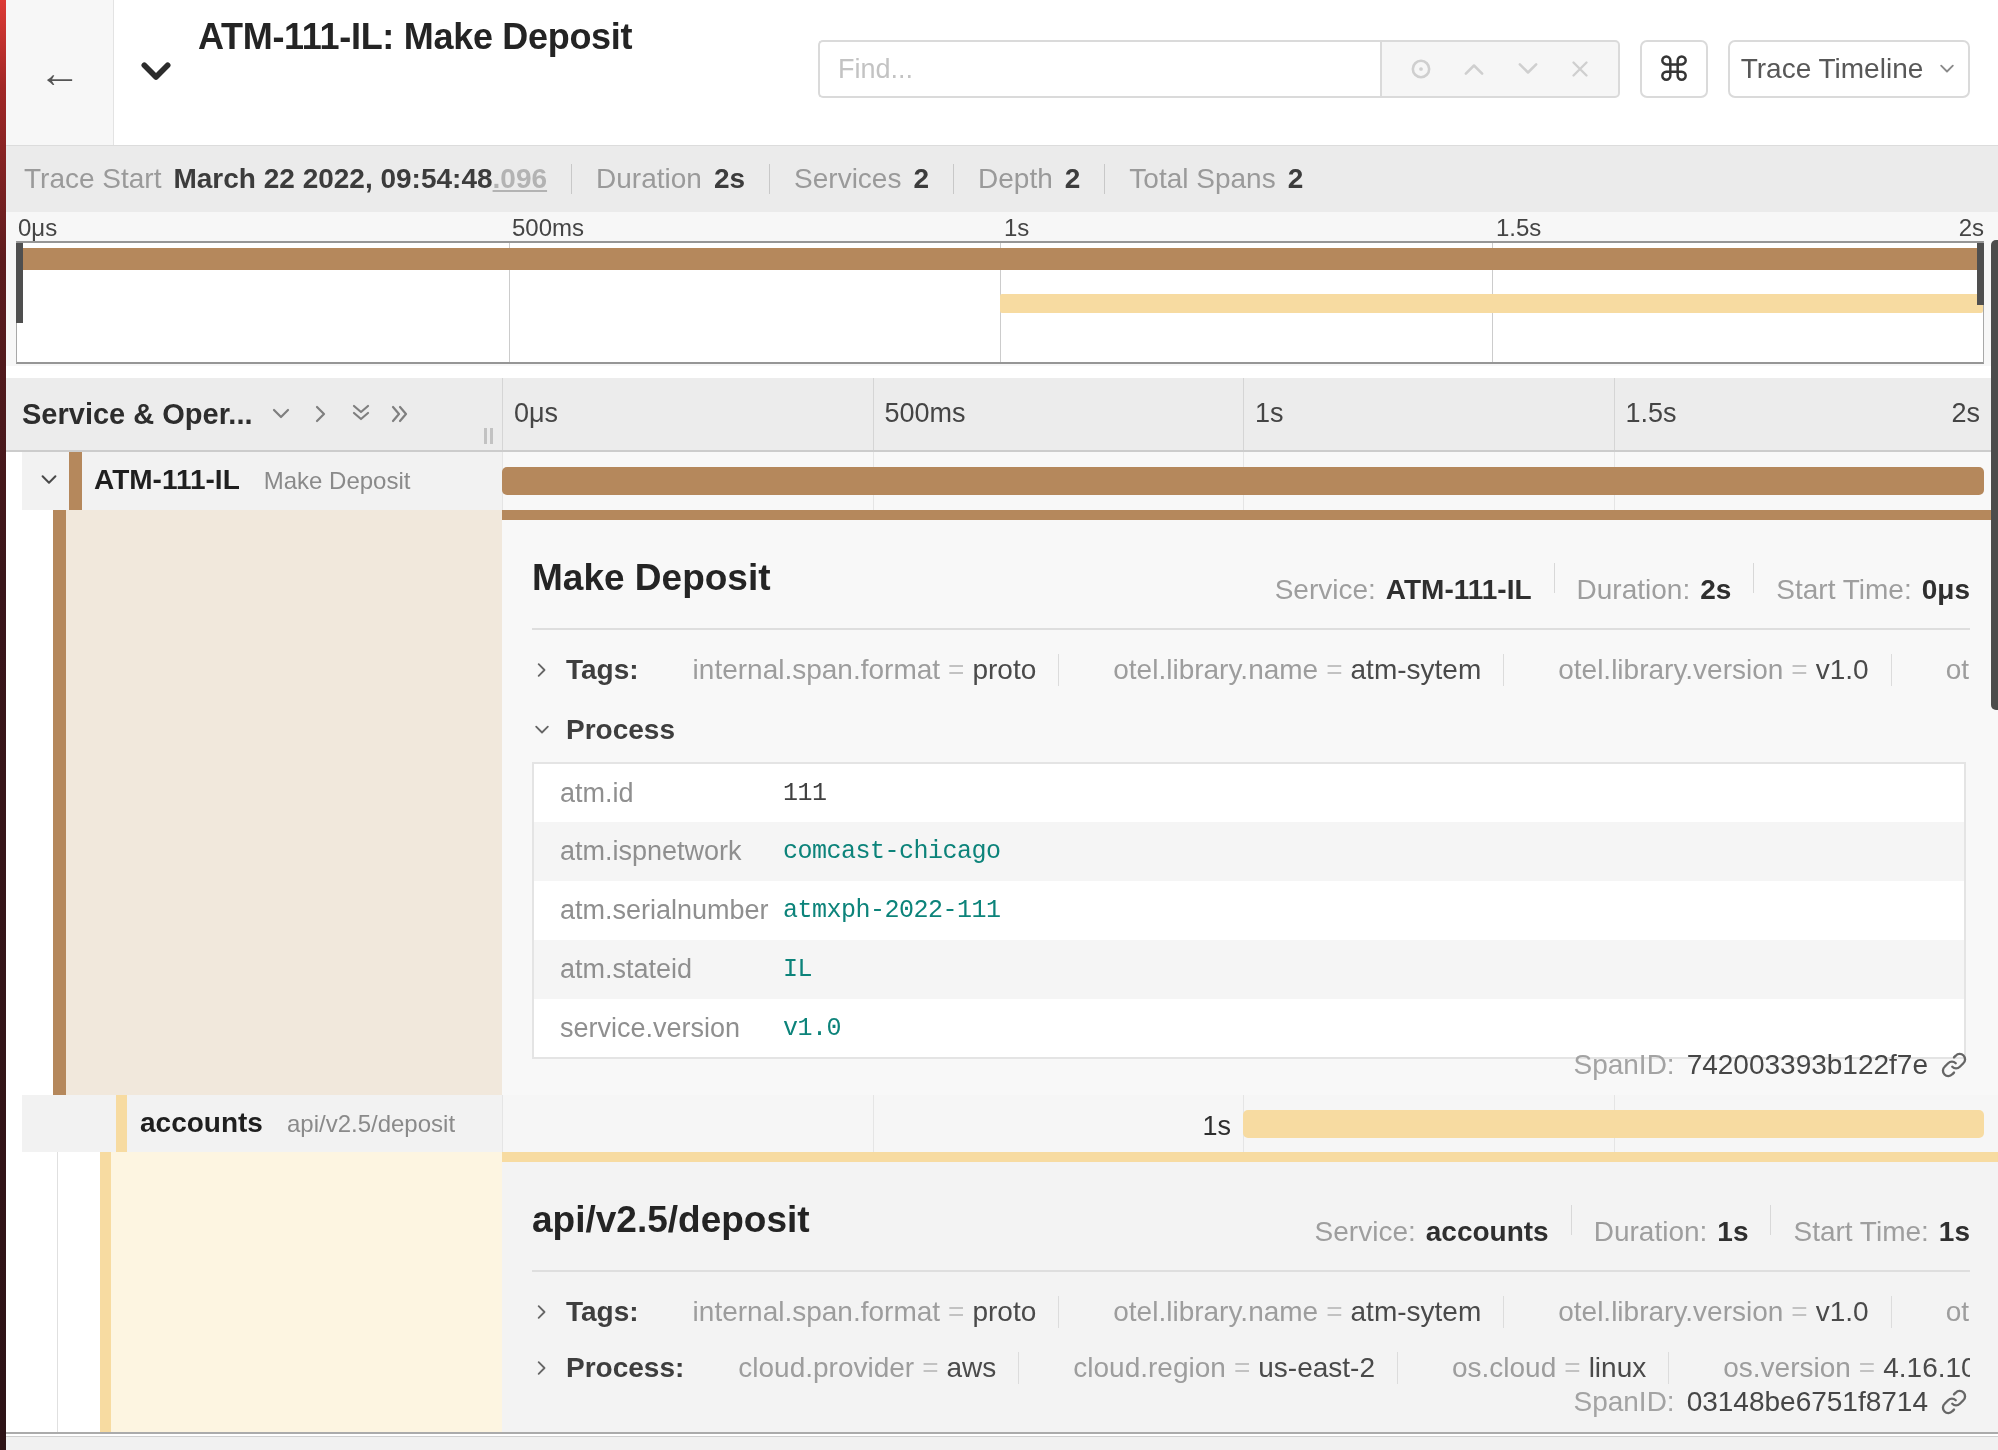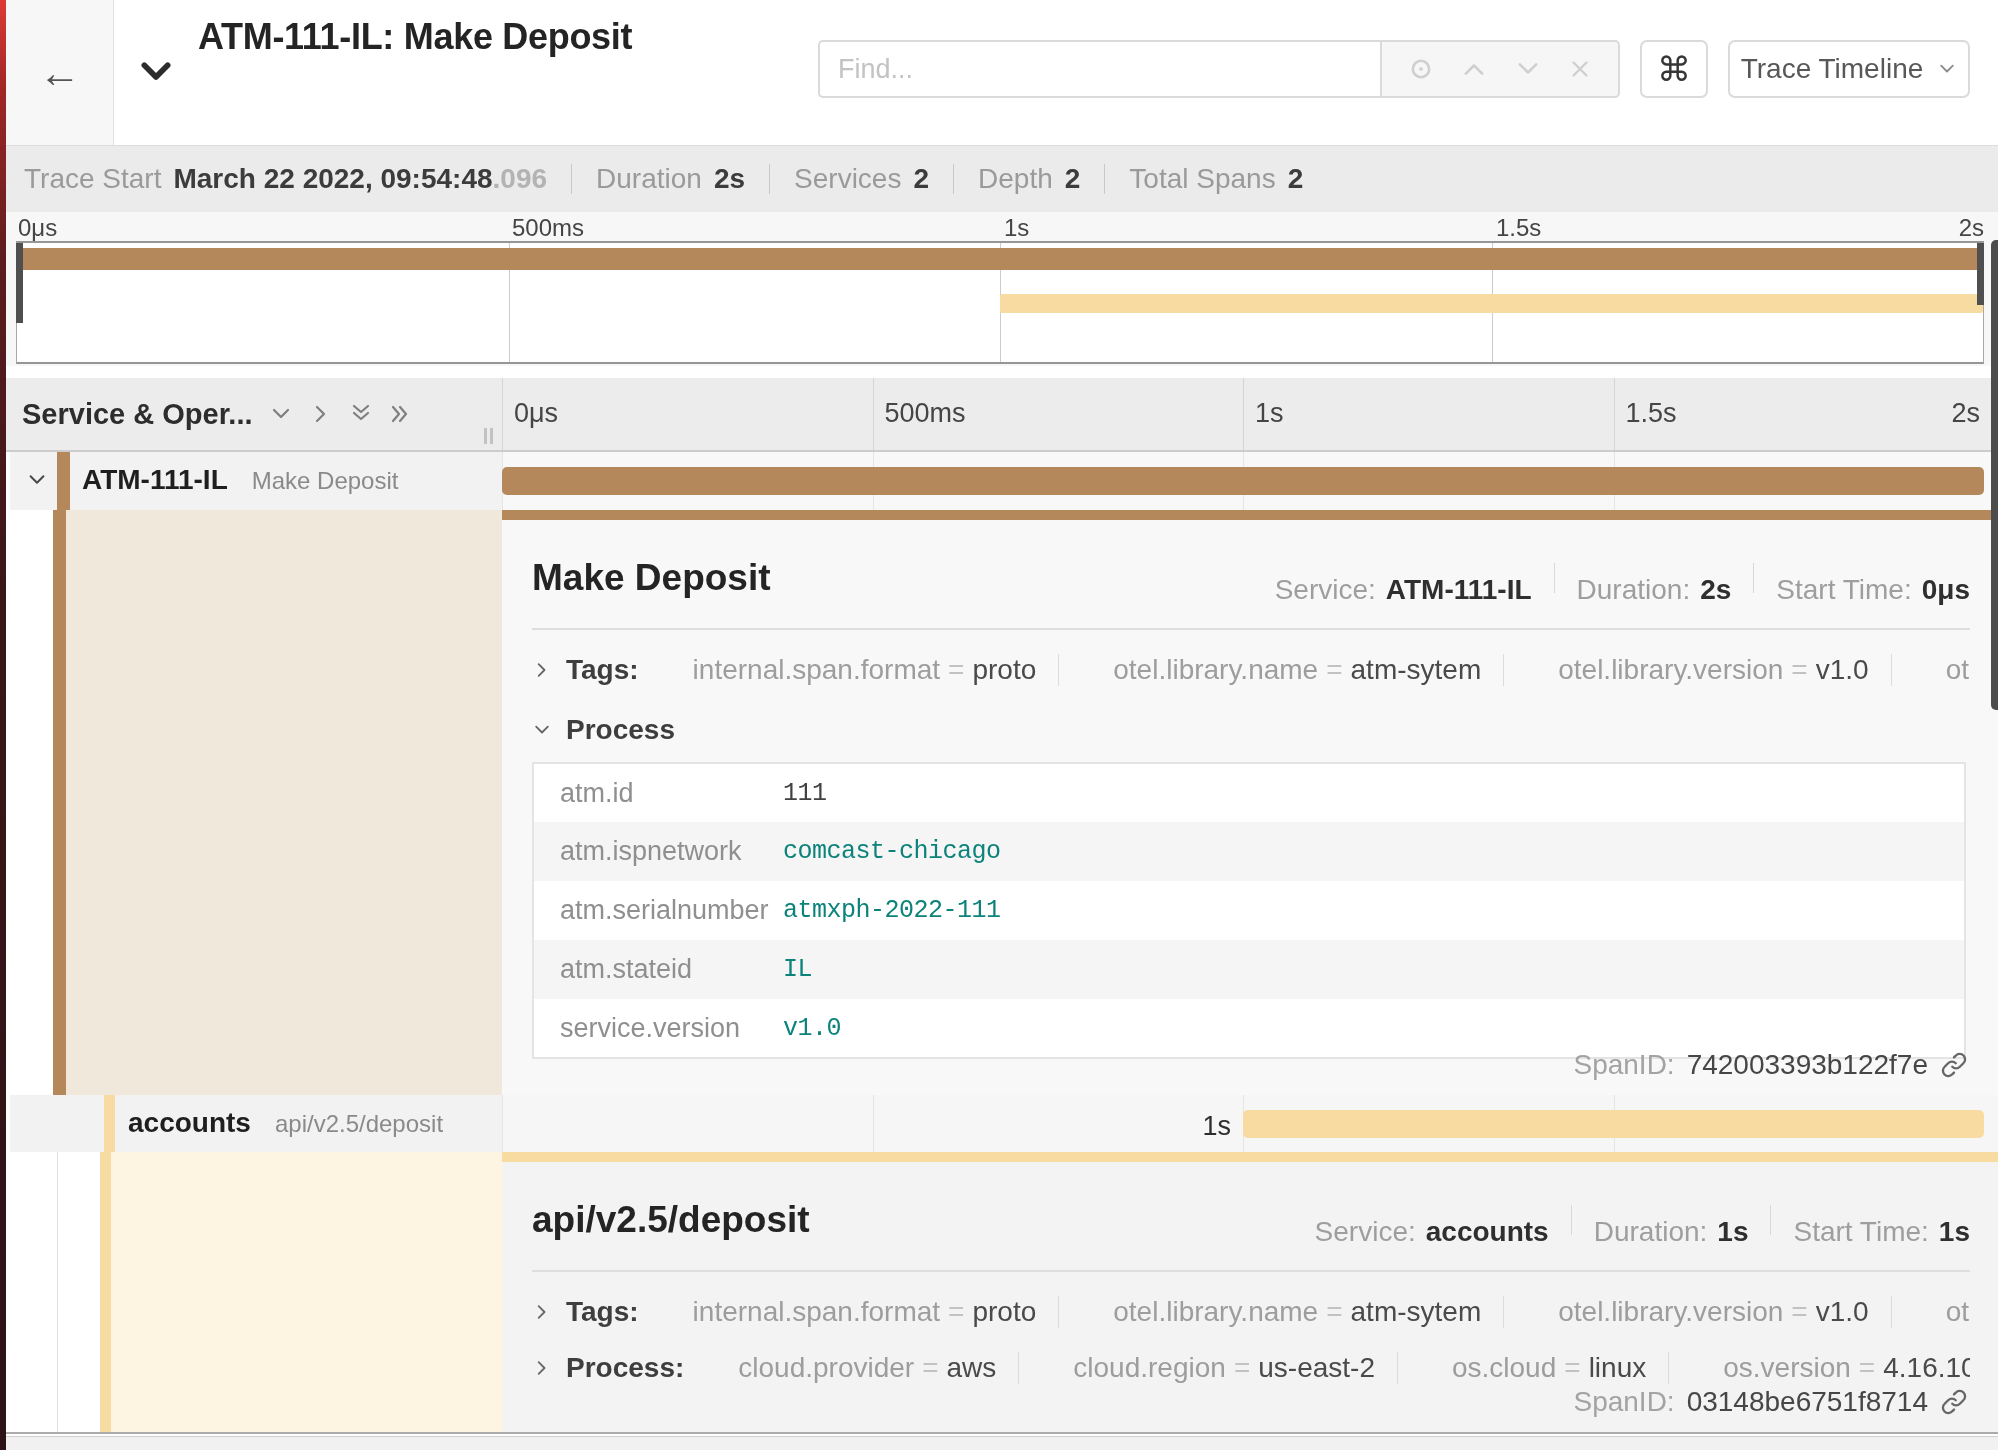--- a/index.html
+++ b/index.html
@@ -29,21 +29,21 @@
   .find-input::placeholder { color:#c3c3c3; }
   .find-tools { width:240px; height:58px; background:#f6f6f6; border:2px solid #dadada; border-radius:0 5px 5px 0; display:flex; align-items:center; justify-content:space-evenly; color:#cfcfcf; }
   .cmd-btn { position:absolute; left:1634px; top:40px; width:68px; height:58px; background:#fff; border:2px solid #dadada; border-radius:7px; display:flex; align-items:center; justify-content:center; font-size:34px; color:#353535; cursor:pointer; }
   .view-btn { position:absolute; left:1722px; top:40px; width:242px; height:58px; background:#fff; border:2px solid #dadada; border-radius:7px; display:flex; align-items:center; justify-content:center; gap:14px; font-size:28px; color:#585858; cursor:pointer; }
   .view-btn .icon { color:#8a8a8a; }
 
   
   .summary { position:absolute; left:6px; right:0; top:146px; height:66px; background:#ebebeb; display:flex; align-items:center; padding-left:18px; font-size:28px; white-space:nowrap; }
   .sum-label { color:#9a9a9a; margin-right:12px; }
   .sum-value { color:#3c3c3c; font-weight:bold; }
-  .sum-ms { color:#b3b3b3; font-weight:bold; }
+  .sum-ms { color:#b3b3b3; font-weight:bold;text-decoration:underline; }
   .sum-sep { width:1px; height:30px; background:#c8c8c8; margin:0 24px; }
 
   
   .mm-band { position:absolute; left:6px; right:0; top:212px; height:154px; background:#f7f7f7; }
   .mm-ticks { position:absolute; left:10px; right:14px; top:0; height:28px; font-size:24px; color:#454545; }
   .mm-ticks span { position:absolute; top:2px; }
   .mm-canvas { position:absolute; left:10px; right:14px; top:29px; height:123px; background:#fff; border-top:2px solid #969696; border-bottom:2px solid #969696; border-left:1px solid #a8a8a8; border-right:1px solid #a8a8a8; }
   .mm-grid { position:absolute; top:0; bottom:0; width:1px; background:#ccc; }
   .mm-span { position:absolute; border-radius:2px; }
   .mm-handle { position:absolute; width:7px; background:#4f4f4f; top:0; }
@@ -62,21 +62,21 @@
   .resizer i { display:block; width:3px; height:16px; background:#c2c2c2; }
   .gh-ruler { position:absolute; left:496px; right:0; top:0; bottom:0; }
   .tl-area { position:absolute; left:0; right:14px; top:0; bottom:0; }
   .ruler-grid { position:absolute; top:0; bottom:0; width:1px; background:#d5d5d5; }
   .ruler-grid.gl0 { left:0; }
   .gh-ruler .tick { position:absolute; top:20px; font-size:27px; color:#454545; }
   .tick.tkk0 { left:12px; } .tick.tkk1 { left:calc(25% + 12px); } .tick.tkk2 { left:calc(50% + 12px); } .tick.tkk3 { left:calc(75% + 12px); } .tick.tkk4 { right:4px; }
 
   
   .srow { position:absolute; left:6px; right:0; }
-  .name-cell { position:absolute; left:4px; top:0; width:541px; height:100%; background:#f2f2f2; }
+  .name-cell { position:absolute; left:16px; top:0; width:541px; height:100%; background:#f2f2f2; }
   .tl-cell { position:absolute; left:496px; right:0; top:0; bottom:0; background:#f8f8f8; }
   .tl-cell .grid-line { position:absolute; top:0; bottom:0; width:1px; background:#e5e5e5; }
   .grid-line.gl0 { left:0; }
   .span-bar { position:absolute; height:28px; top:15px; border-radius:5px; }
   .accent { position:absolute; top:0; bottom:0; }
   .row1 { top:452px; height:58px; }
   .row2 { top:1095px; height:57px; }
   .row-chevron { position:absolute; left:16px; top:17px; color:#4a4a4a; cursor:pointer; }
   .svc-name { position:absolute; left:72px; top:12px; font-size:28px; font-weight:bold; color:#1f1f1f; white-space:nowrap; }
   .op-name { font-size:24px; font-weight:normal; color:#8a8a8a; margin-left:24px; }

